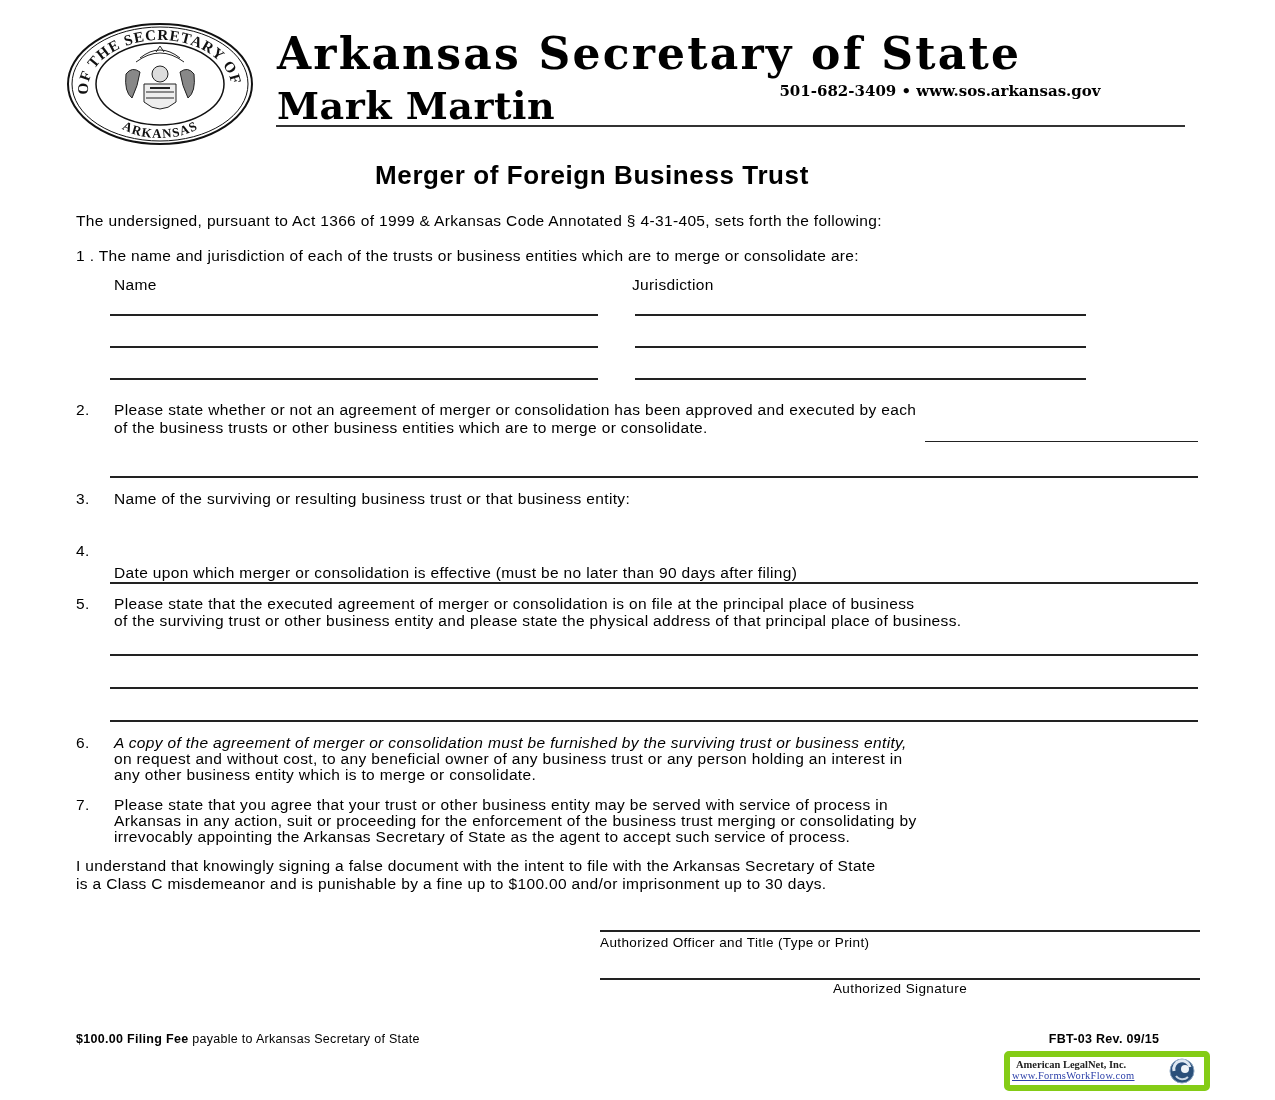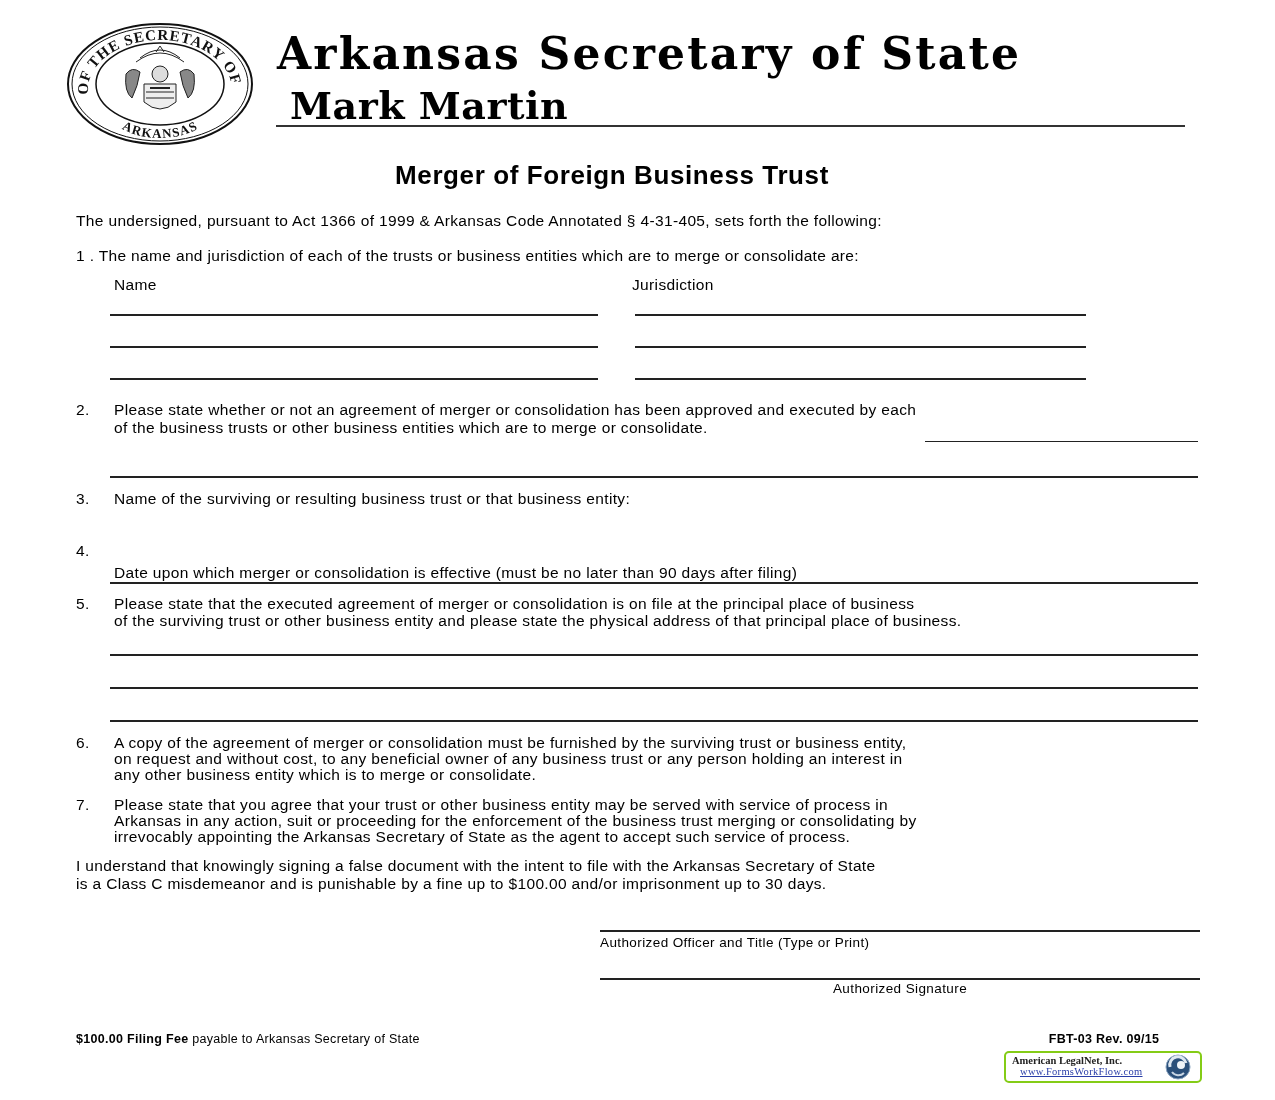--- a/index.html
+++ b/index.html
@@ -10,55 +10,55 @@
     .abs { position: absolute; }
     .serif { font-family: "DejaVu Serif", "Liberation Serif", serif; }
 
     
     #seal { left: 66px; top: 22px; width: 188px; height: 124px; }
     #agency-title {
       left: 277px; top: 28px; font-size: 44px; font-weight: bold;
       letter-spacing: 2.2px; white-space: nowrap; line-height: 52px;
     }
     #official-name {
-      left: 290px; top: 84px; font-size: 38px; font-weight: bold;
+      left: 277px; top: 84px; font-size: 38px; font-weight: bold;
       letter-spacing: 0.5px; white-space: nowrap; line-height: 44px;
     }
     #contact-block {
       left: 700px; top: 82px; width: 480px; text-align: center;
       font-size: 15px; font-weight: bold; line-height: 18px; white-space: nowrap;
     }
     #header-rule { left: 276px; top: 125px; width: 909px; height: 0; border-top: 2px solid #333; }
 
     
     #form-title {
       left: 0; top: 158px; width: 1184px; text-align: center;
-      font-size: 26px; font-weight: bold; line-height: 34px; letter-spacing: 0.6px; margin-left: 20px;
+      font-size: 26px; font-weight: bold; line-height: 34px; letter-spacing: 0.6px;
     }
 
     .p { font-size: 15.5px; line-height: 17px; white-space: nowrap; letter-spacing: 0.35px; }
     .line { height: 0; border-top: 2px solid #222; }
     .line-thin { height: 0; border-top: 1.5px solid #222; }
 
     .label-sm { font-size: 13.5px; letter-spacing: 0.4px; white-space: nowrap; }
 
     
     #fee-line { left: 76px; top: 1032px; font-size: 12.5px; white-space: nowrap; letter-spacing: 0.3px; }
     #fee-line b { font-weight: bold; }
     #form-number { left: 1000px; top: 1032px; width: 208px; text-align: center; font-size: 12.5px; font-weight: bold; letter-spacing: 0.3px; }
     #legalnet-badge {
       left: 1004px; top: 1051px; width: 194px; height: 28px;
-      border: 2px solid #84cc16; border-radius: 5px; background: #fff;
+      border: 6px solid #84cc16; border-radius: 5px; background: #fff;
     }
     #legalnet-name {
       left: 6px; top: 2px; font-family: "Liberation Serif", serif; font-size: 10.5px; font-weight: bold; color: #222;
       white-space: nowrap;
     }
     #legalnet-url {
-      left: 14px; top: 13px; font-family: "Liberation Serif", serif; font-size: 10.5px; color: #2a3ea8;
+      left: 2px; top: 13px; font-family: "Liberation Serif", serif; font-size: 10.5px; color: #2a3ea8;
       text-decoration: underline; white-space: nowrap; letter-spacing: 0.3px;
     }
     #legalnet-globe { left: 158px; top: 1px; width: 28px; height: 26px; }
   </style>
 </head>
 <body>
 
 <div class="abs" id="seal">
   <svg width="188" height="124" viewBox="0 0 188 124">
     <defs>
@@ -86,20 +86,21 @@
       <line x1="80" y1="76" x2="108" y2="76"></line>
       <path d="M 84 66 L 104 66" stroke-width="2"></path>
       <path d="M 90 30 L 94 24 L 98 30"></path>
     </g>
   </svg>
 </div>
 
 <div class="abs serif" id="agency-title">Arkansas Secretary of State</div>
 <div class="abs serif" id="official-name">Mark Martin</div>
 <div class="abs serif" id="contact-block">
+  <div>501-682-3409 • www.sos.arkansas.gov</div>
 </div>
 <div class="abs" id="header-rule"></div>
 
 <div class="abs" id="form-title">Merger of Foreign Business Trust</div>
 <div class="abs p" style="left:76px; top:212px;">The undersigned, pursuant to Act 1366 of 1999 &amp; Arkansas Code Annotated § 4-31-405, sets forth the following:</div>
 
 <div class="abs p" style="left:76px; top:247px;">
   <span>1 .</span>
   <span>The name and jurisdiction of each of the trusts or business entities which are to merge or consolidate are:</span>
 </div>
@@ -128,21 +129,21 @@
 <div class="abs line" style="left:110px; top:582px; width:1088px;"></div>
 
 <div class="abs p" style="left:76px; top:595px;">5.</div>
 <div class="abs p" style="left:114px; top:595px;">Please state that the executed agreement of merger or consolidation is on file at the principal place of business</div>
 <div class="abs p" style="left:114px; top:612px;">of the surviving trust or other business entity and please state the physical address of that principal place of business.</div>
 <div class="abs line" style="left:110px; top:654px; width:1088px;"></div>
 <div class="abs line" style="left:110px; top:687px; width:1088px;"></div>
 <div class="abs line" style="left:110px; top:720px; width:1088px;"></div>
 
 <div class="abs p" style="left:76px; top:734px;">6.</div>
-<div class="abs p" style="left:114px; top:734px;">A copy of the agreement of merger or consolidation must be furnished by the surviving trust or business entity,</div>
+<div class="abs p" style="left:114px; top:734px;font-style:italic;">A copy of the agreement of merger or consolidation must be furnished by the surviving trust or business entity,</div>
 <div class="abs p" style="left:114px; top:750px;">on request and without cost, to any beneficial owner of any business trust or any person holding an interest in</div>
 <div class="abs p" style="left:114px; top:766px;">any other business entity which is to merge or consolidate.</div>
 
 <div class="abs p" style="left:76px; top:796px;">7.</div>
 <div class="abs p" style="left:114px; top:796px;">Please state that you agree that your trust or other business entity may be served with service of process in</div>
 <div class="abs p" style="left:114px; top:812px;">Arkansas in any action, suit or proceeding for the enforcement of the business trust merging or consolidating by</div>
 <div class="abs p" style="left:114px; top:828px;">irrevocably appointing the Arkansas Secretary of State as the agent to accept such service of process.</div>
 
 <div class="abs p" style="left:76px; top:857px;">I understand that knowingly signing a false document with the intent to file with the Arkansas Secretary of State</div>
 <div class="abs p" style="left:76px; top:875px;">is a Class C misdemeanor and is punishable by a fine up to $100.00 and/or imprisonment up to 30 days.</div>

